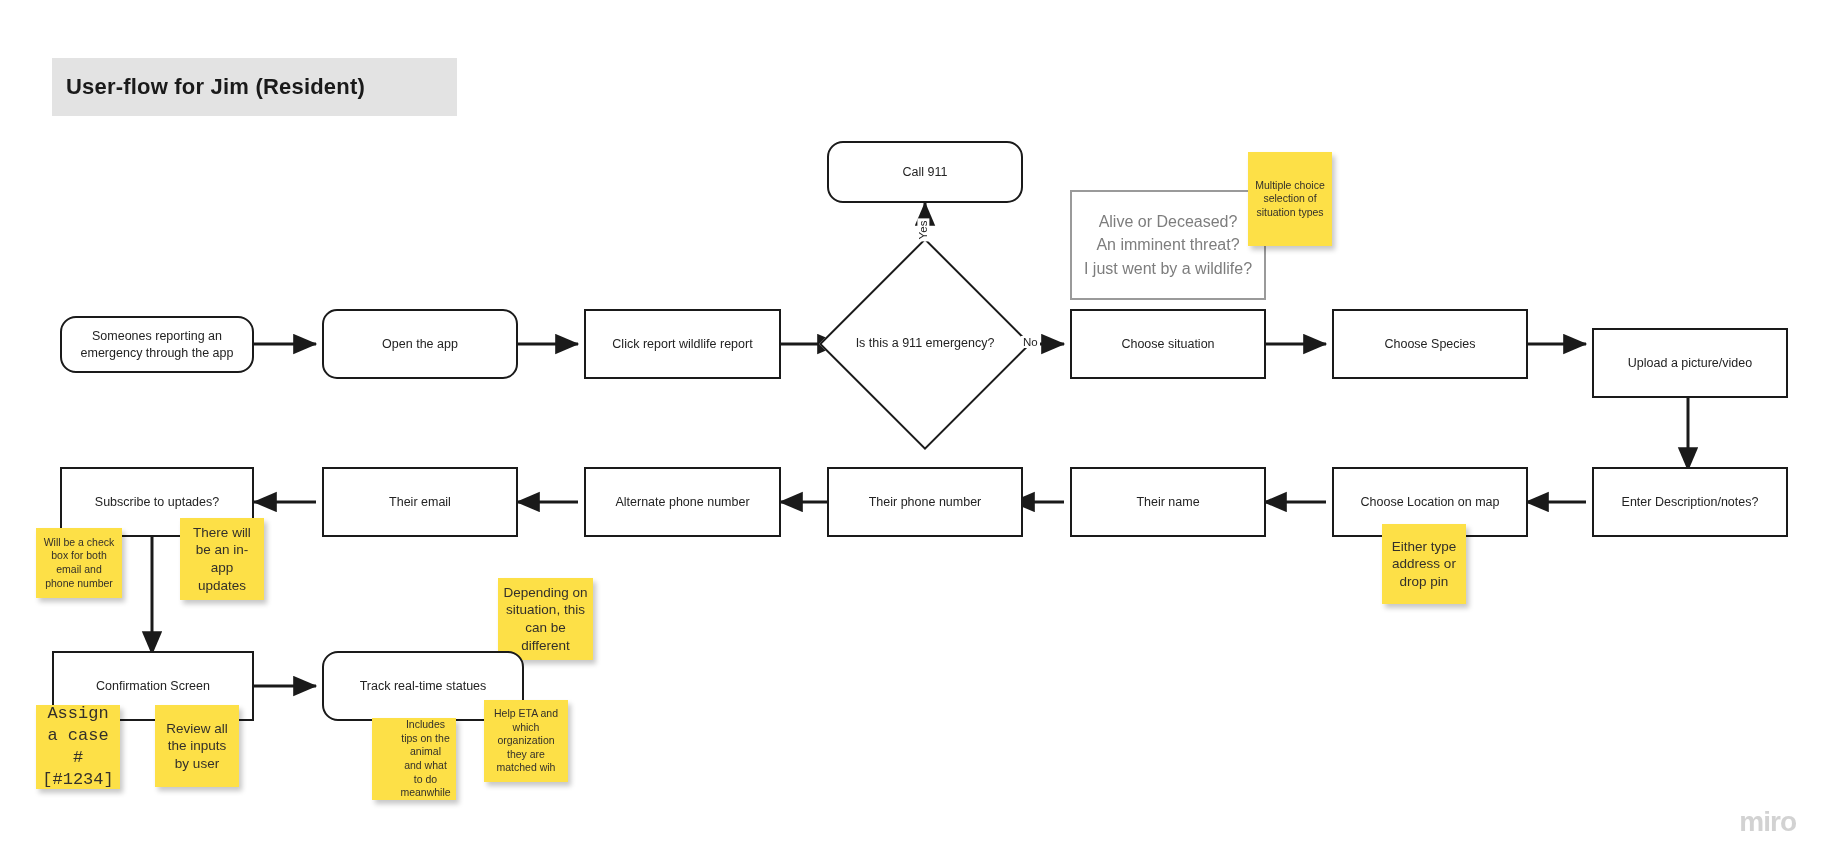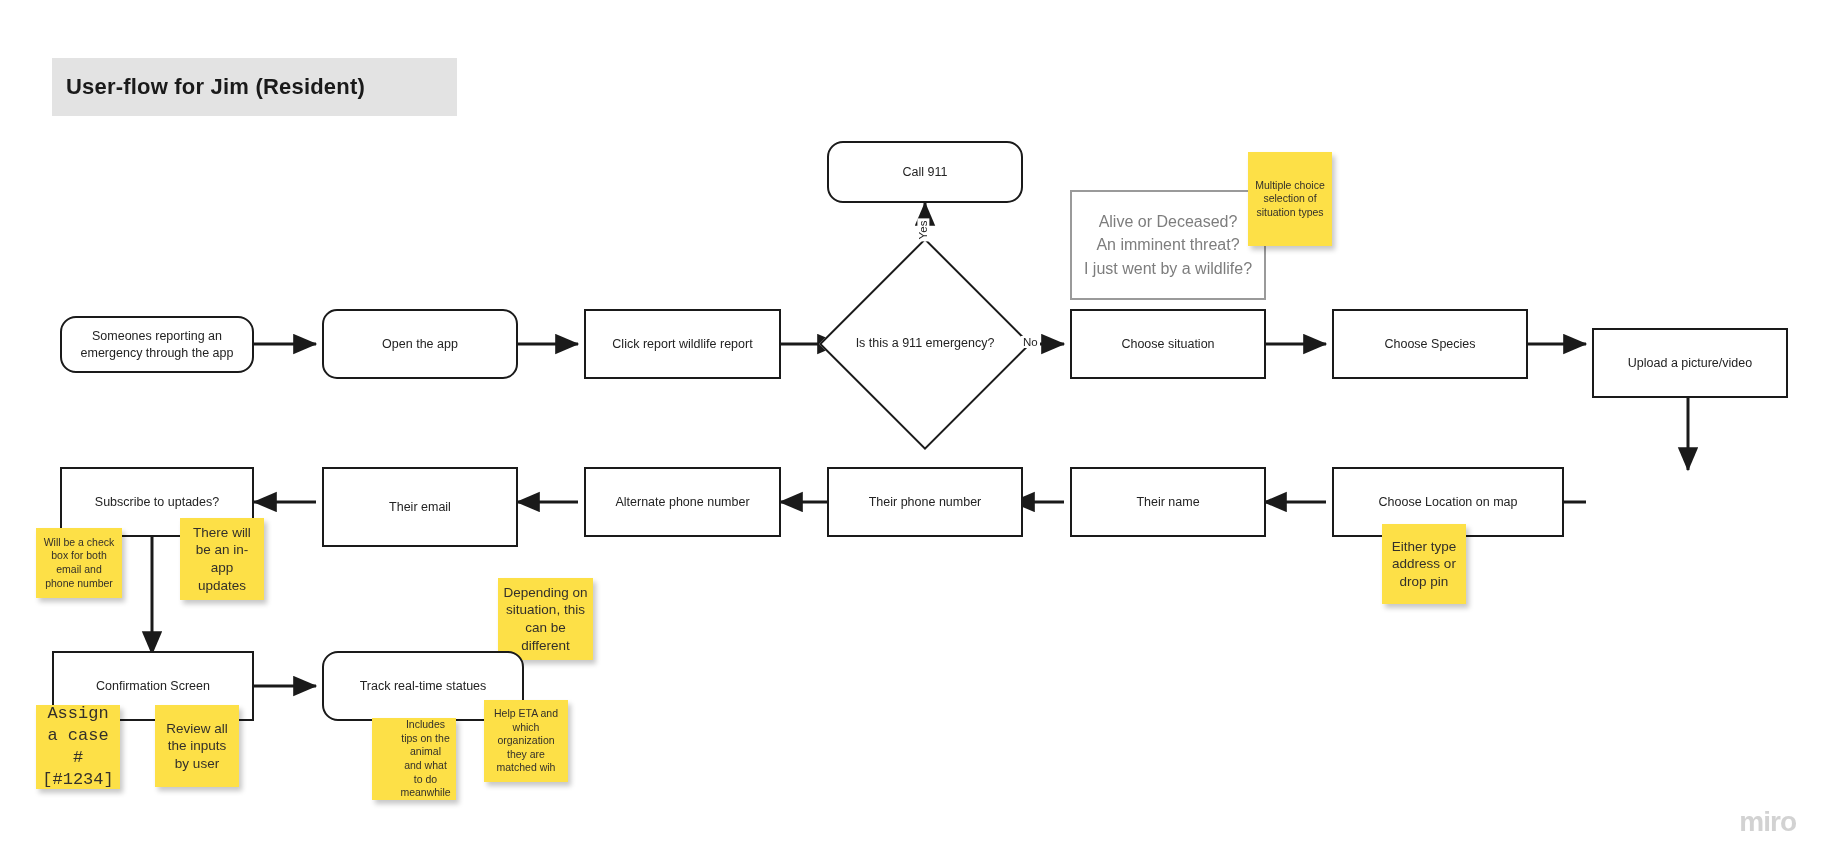--- a/index.html
+++ b/index.html
@@ -184,42 +184,45 @@
   </div>
 
   <div class="node" style="left:1332px;top:309px;width:196px;height:70px;">
     <span>Choose Species</span>
   </div>
 
   <div class="node" style="left:1592px;top:309px;width:196px;height:70px;margin-top:19px;">
     <span>Upload a picture/video</span>
   </div>
 
-
-  <div class="node" style="left:1332px;top:467px;width:232px;height:70px;">
+  <div class="node" style="left:1592px;top:467px;width:196px;height:70px;">
+    <span>Enter Description/notes?</span>
+  </div>
+
+  <div class="node" style="left:1332px;top:467px;width:196px;height:70px;">
     <span>Choose Location on map</span>
   </div>
 
   <div class="note md" style="left:1382px;top:524px;width:84px;height:80px;">
     <span>Either type address or drop pin</span>
   </div>
 
   <div class="node" style="left:1070px;top:467px;width:196px;height:70px;">
     <span>Their name</span>
   </div>
 
   <div class="node" style="left:827px;top:467px;width:196px;height:70px;">
     <span>Their phone number</span>
   </div>
 
   <div class="node" style="left:584px;top:467px;width:197px;height:70px;">
     <span>Alternate  phone number</span>
   </div>
 
-  <div class="node" style="left:322px;top:467px;width:196px;height:80px;">
+  <div class="node" style="left:322px;top:467px;width:196px;height:70px;">
     <span>Their email</span>
   </div>
 
   <div class="node" style="left:60px;top:467px;width:194px;height:70px;">
     <span>Subscribe to uptades?</span>
   </div>
 
   <div class="note sm" style="left:36px;top:528px;width:86px;height:70px;">
     <span>Will be a check box for both email and phone number</span>
   </div>

